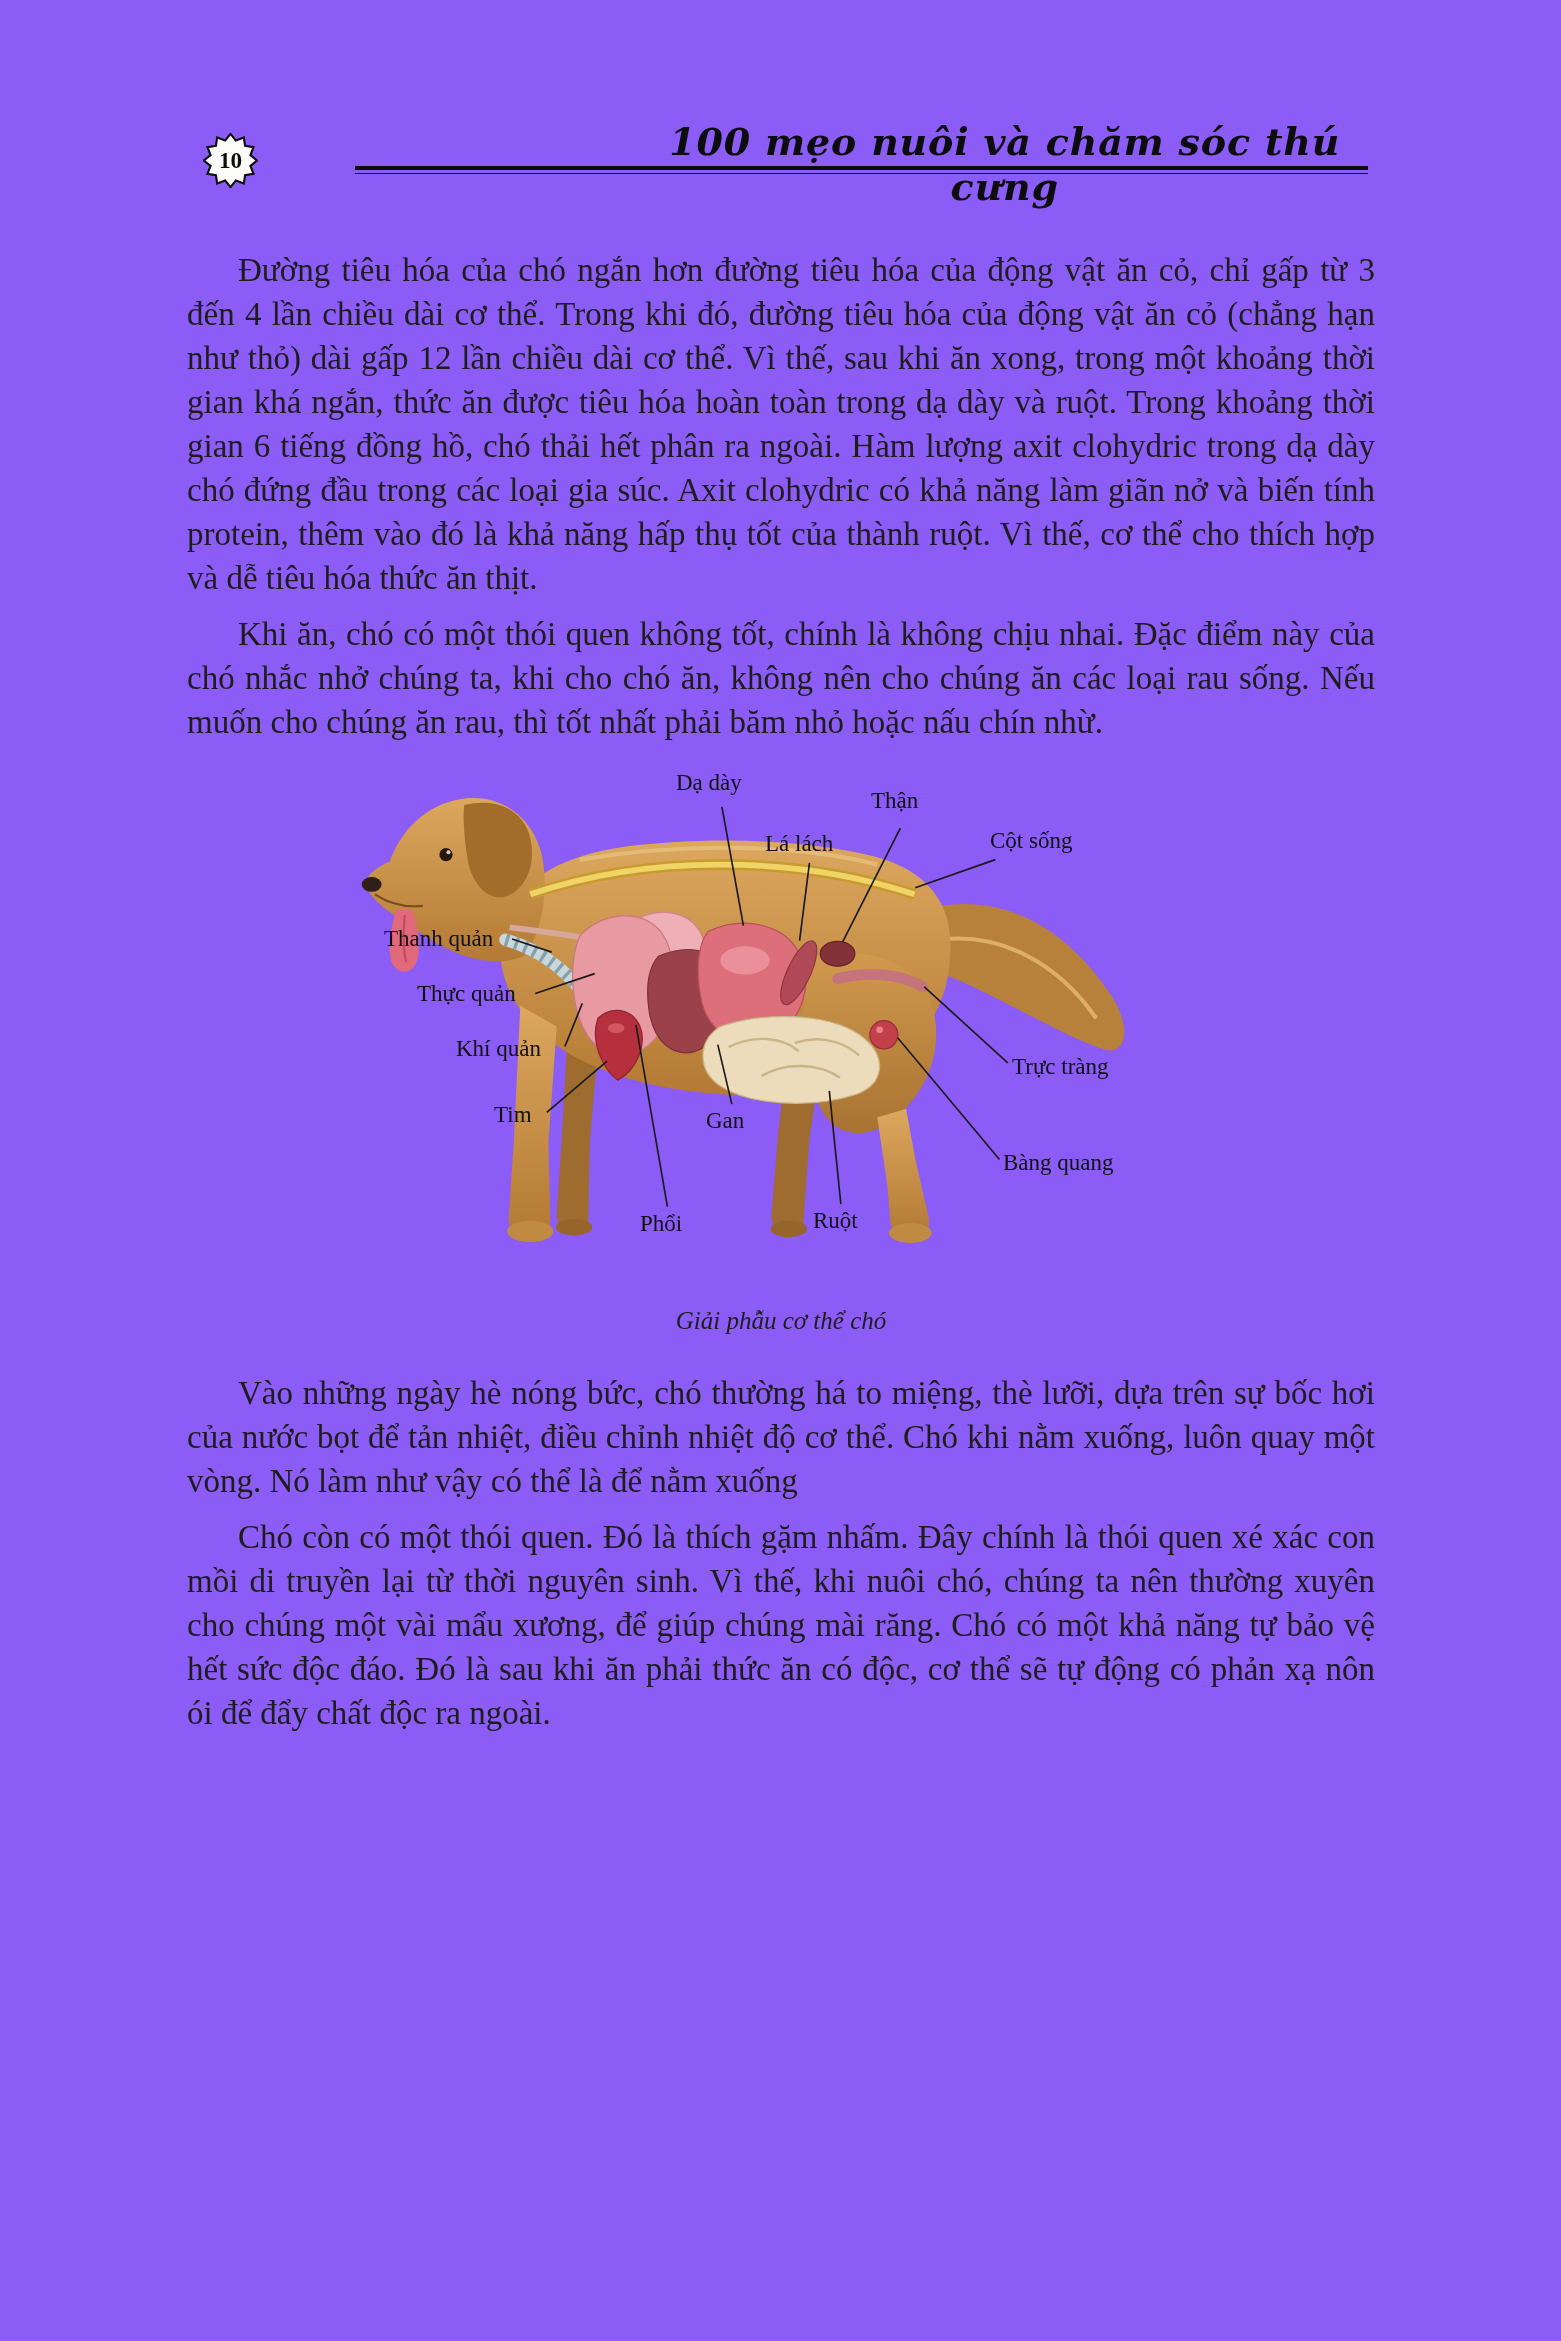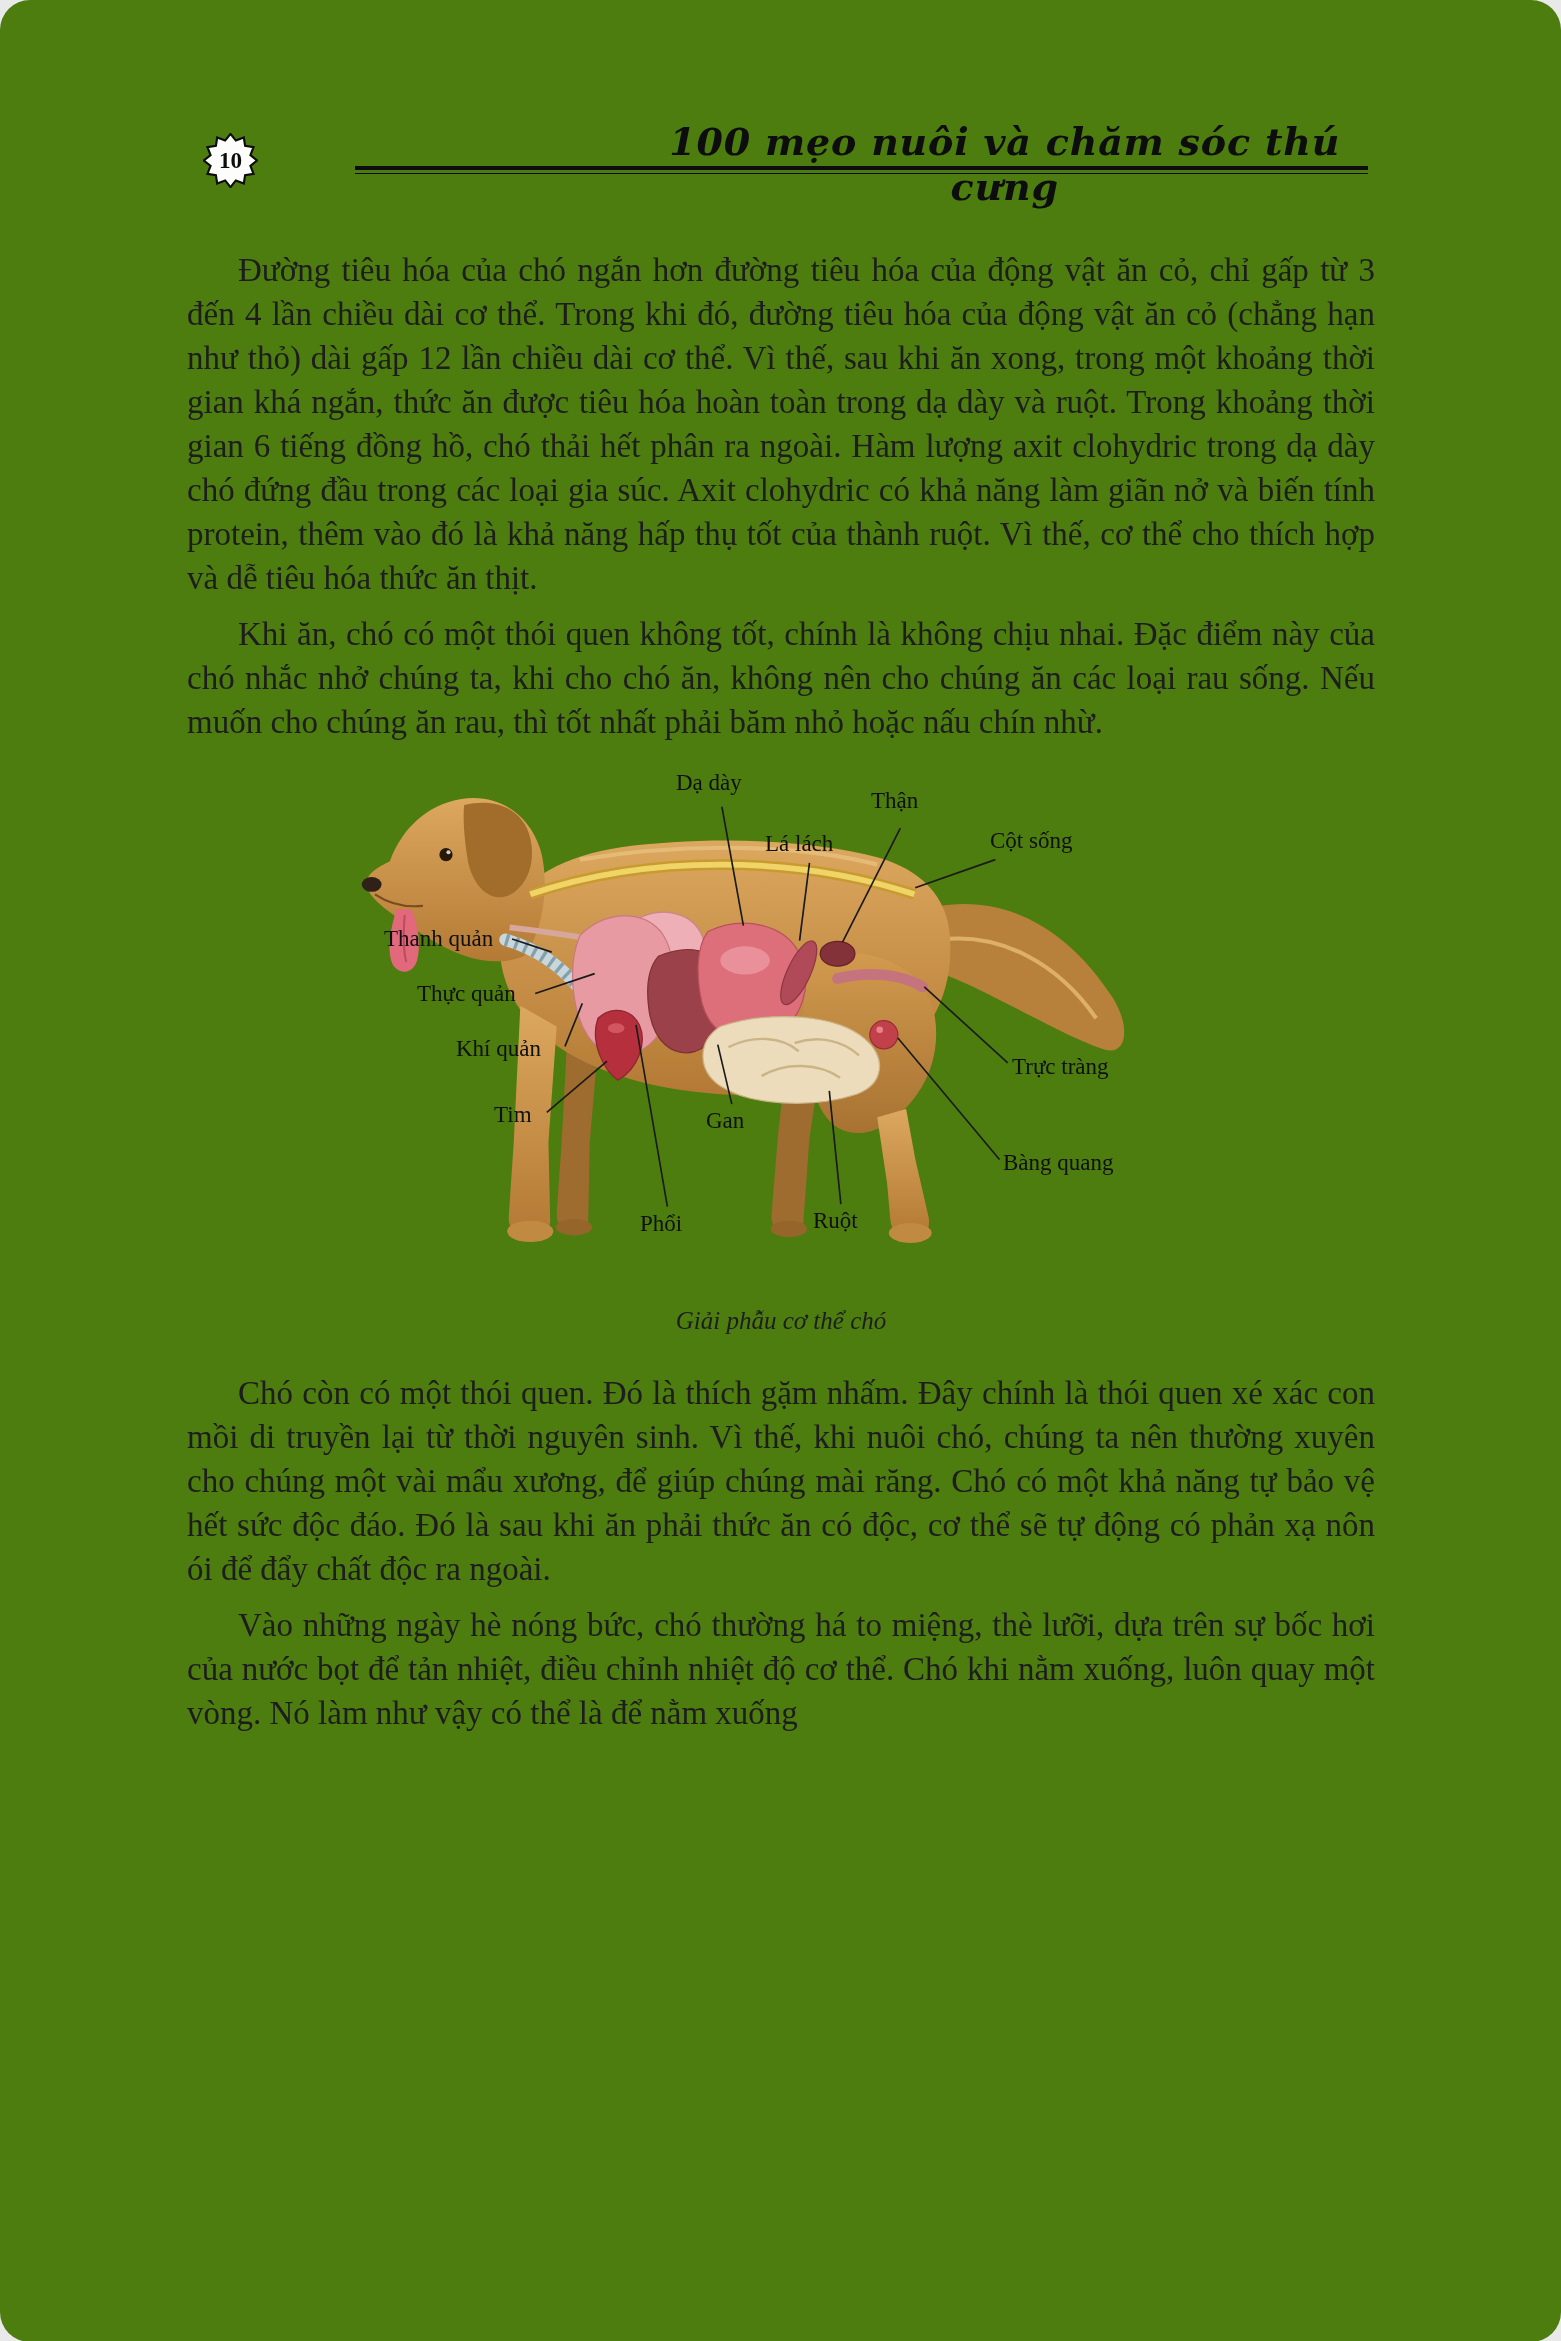--- a/index.html
+++ b/index.html
@@ -1,17 +1,17 @@
 <!DOCTYPE html>
 <html style="font-size:13.2px"><head>
 <meta charset="utf-8">
 <style>
   html,body{margin:0;padding:0;background:#e9e9e9;}
-  .page{position:relative;width:1561px;height:2342px;background:#4d7c0f;overflow:hidden;
-        font-family:"Liberation Serif",serif;color:#1d1d1d;border-radius:30px;}
+  .page{position:relative;width:1561px;height:2342px;background:#8b5cf6;overflow:hidden;
+        font-family:"Liberation Serif",serif;color:#1d1d1d;}
 
   
   .header{position:absolute;left:186px;top:131px;right:186px;height:74px;}
   .badge{position:absolute;left:16.5px;top:1.7px;width:55px;height:55px;}
   .badge text{font-family:"Liberation Serif",serif;font-weight:bold;font-size:27px;fill:#0d0d0d;}
   .rule{position:absolute;left:169px;right:6.6px;top:35px;border-top:4.1px solid #0d0d0d;}
   .rule::after{content:"";display:block;margin-top:2.5px;border-top:1.7px solid #0d0d0d;}
   .title{position:absolute;left:455px;right:6.6px;top:-11.6px;text-align:center;
          font-family:"DejaVu Serif",serif;font-style:italic;font-weight:700;
          font-size:38px;letter-spacing:0.8px;color:#0d0d0d;}
@@ -173,17 +173,17 @@
       <span class="olabel" style="left:307px;top:340px;">Tim</span>
       <span class="olabel" style="left:519px;top:346px;">Gan</span>
       <span class="olabel" style="left:825px;top:292px;text-align:right;">Trực tràng</span>
       <span class="olabel" style="left:816px;top:388px;">Bàng quang</span>
       <span class="olabel" style="left:453px;top:449px;">Phổi</span>
       <span class="olabel" style="left:626px;top:446px;">Ruột</span>
     </div>
 
     <div class="caption">Giải phẫu cơ thể chó</div>
 
+    <p class="par">Vào những ngày hè nóng bức, chó thường há to miệng, thè lưỡi, dựa trên sự bốc hơi của nước bọt để tản nhiệt, điều chỉnh nhiệt độ cơ thể. Chó khi nằm xuống, luôn quay một vòng. Nó làm như vậy có thể là để nằm xuống</p>
     <p class="par">Chó còn có một thói quen. Đó là thích gặm nhấm. Đây chính là thói quen xé xác con mồi di truyền lại từ thời nguyên sinh. Vì thế, khi nuôi chó, chúng ta nên thường xuyên cho chúng một vài mẩu xương, để giúp chúng mài răng. Chó có một khả năng tự bảo vệ hết sức độc đáo. Đó là sau khi ăn phải thức ăn có độc, cơ thể sẽ tự động có phản xạ nôn ói để đẩy chất độc ra ngoài.</p>
-    <p class="par">Vào những ngày hè nóng bức, chó thường há to miệng, thè lưỡi, dựa trên sự bốc hơi của nước bọt để tản nhiệt, điều chỉnh nhiệt độ cơ thể. Chó khi nằm xuống, luôn quay một vòng. Nó làm như vậy có thể là để nằm xuống</p>
   </div>
 </div>
 
 
 </body></html>

